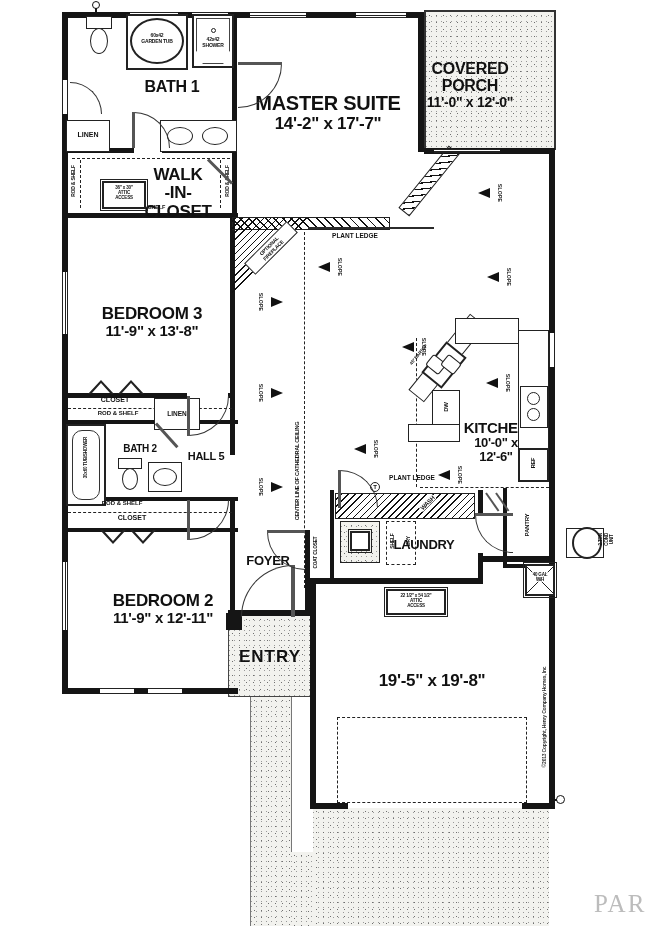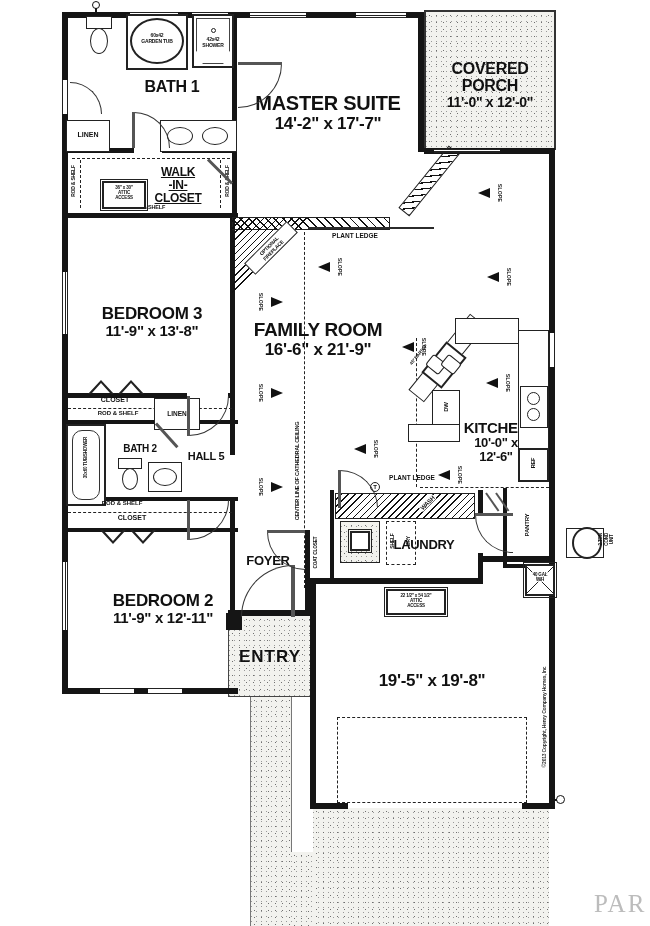--- a/index.html
+++ b/index.html
@@ -111,41 +111,37 @@
   <div class="dashH" style="left:420px;top:487px;width:129px;height:0;"></div>
   <div class="dashV" style="left:416px;top:338px;height:149px;width:0;"></div>
   <div class="dashH" style="left:409px;top:355px;width:96px;height:0;transform:rotate(-51deg);"></div>
   <div class="dashH" style="left:72px;top:158px;width:158px;height:0;"></div>
   <div class="dashV" style="left:80px;top:160px;height:48px;width:0;"></div>
   <div class="dashV" style="left:220px;top:160px;height:48px;width:0;"></div>
   <div class="dashH" style="left:68px;top:408px;width:164px;height:0;"></div>
   <div class="dashH" style="left:68px;top:512px;width:164px;height:0;"></div>
   <div style="left:337px;top:717px;width:190px;height:86px;border:1.6px dashed #222;"></div>
 
-  <div class="lab" style="left:490px;top:60px;font-size:16px;">
+  <div class="lab" style="left:470px;top:60px;font-size:16px;">
     <div style="position:static;white-space:normal;width:110px;">COVERED PORCH</div>
     <div style="position:static;font-size:14px;">11'-0" x 12'-0"</div>
   </div>
   <div class="lab" style="left:328px;top:93px;font-size:20px;">
     <div style="position:static;">MASTER SUITE</div>
     <div style="position:static;font-size:17px;">14'-2" x 17'-7"</div>
   </div>
   <div class="lab" style="left:172px;top:78px;font-size:16px;">BATH 1</div>
-  <div class="lab" style="left:178px;top:166px;font-size:12px;text-decoration:underline;">
+  <div class="lab" style="left:178px;top:166px;font-size:17px;">
     <div style="position:static;">WALK</div>
     <div style="position:static;">-IN-</div>
     <div style="position:static;">CLOSET</div>
   </div>
   <div class="lab" style="left:152px;top:305px;font-size:17px;">
     <div style="position:static;">BEDROOM 3</div>
     <div style="position:static;font-size:15px;">11'-9" x 13'-8"</div>
-  </div>
-  <div class="lab" style="left:318px;top:320px;font-size:19px;">
-    <div style="position:static;">FAMILY ROOM</div>
-    <div style="position:static;font-size:17px;">16'-6" x 21'-9"</div>
   </div>
   <div class="lab" style="left:496px;top:420px;font-size:15px;">
     <div style="position:static;">KITCHEN</div>
     <div style="position:static;font-size:13px;">10'-0" x</div>
     <div style="position:static;font-size:13px;">12'-6"</div>
   </div>
   <div class="lab" style="left:140px;top:444px;font-size:10px;">BATH 2</div>
   <div class="lab" style="left:206px;top:451px;font-size:11px;">HALL 5</div>
   <div class="lab" style="left:163px;top:592px;font-size:17px;">
     <div style="position:static;">BEDROOM 2</div>

